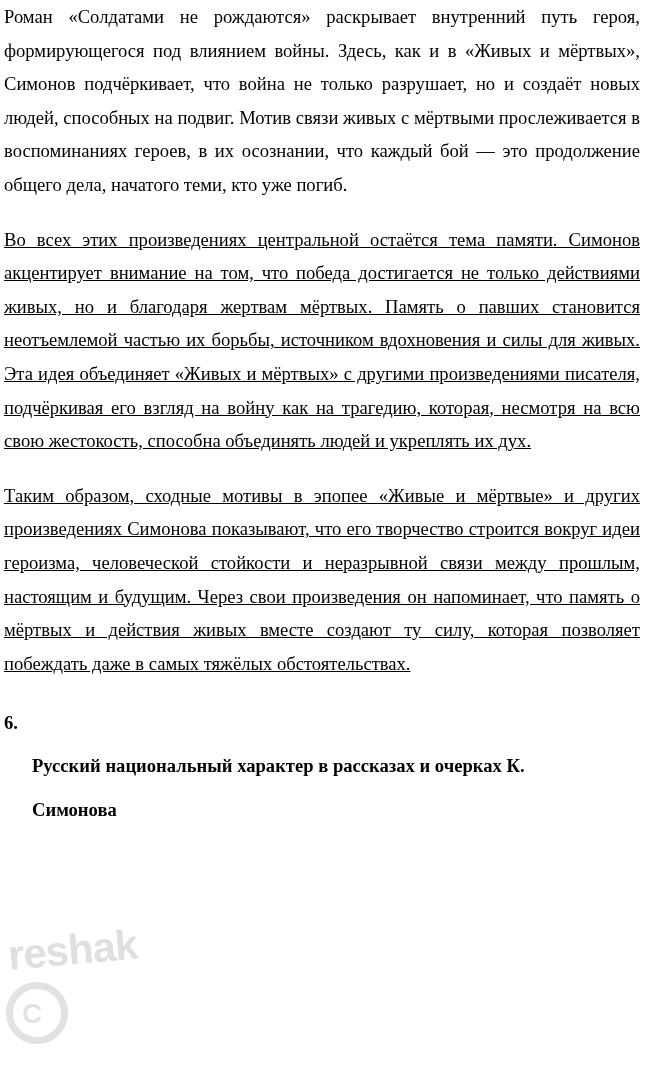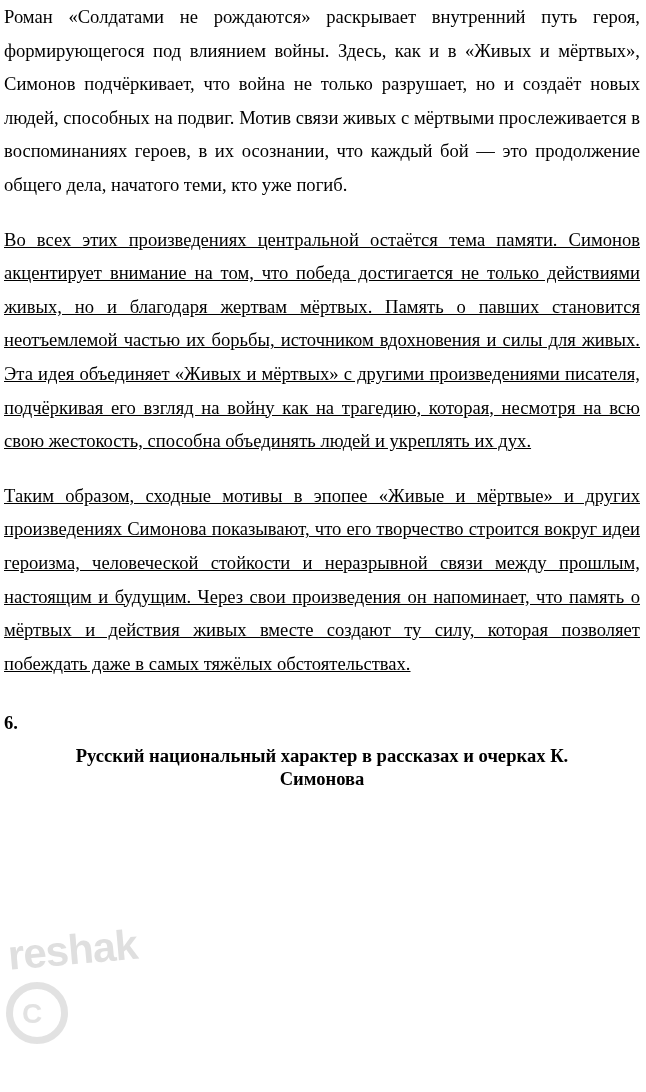--- a/index.html
+++ b/index.html
@@ -36,23 +36,23 @@
   }
   .section-number {
     font-size: 18.6px;
     line-height: 33.6px;
     font-weight: bold;
     margin-top: 26px;
     margin-bottom: 0;
   }
   .section-title {
     font-size: 18.6px;
-    line-height: 23px;
+    line-height: 44px;
     font-weight: bold;
-    text-align: center;
+    text-align: left;
     margin: 4px 28px 0 28px;
   }
   .after-title {
     margin-top: 10px;
   }
   .clip-bottom {
     
   }
   
   .watermark {

